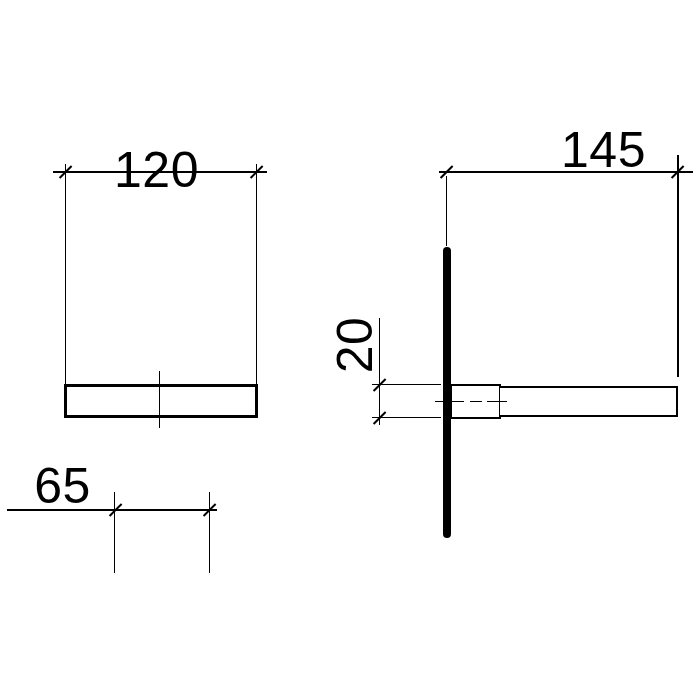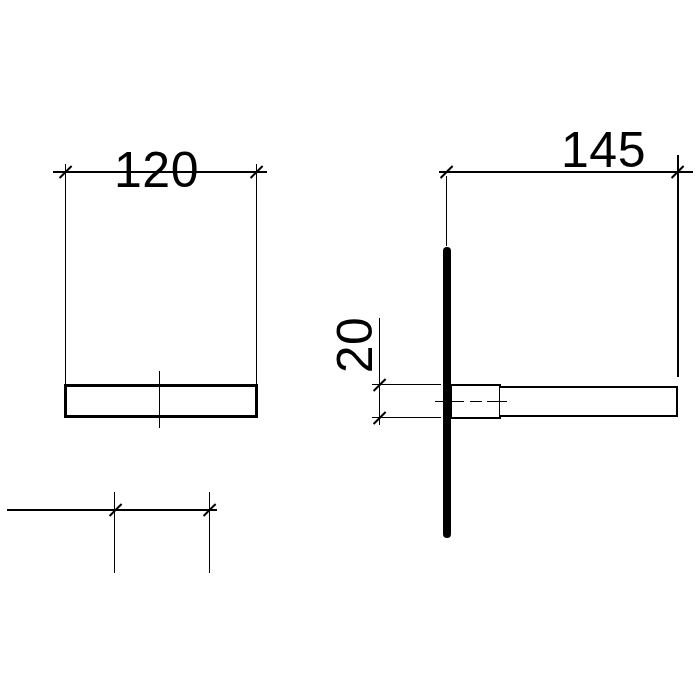--- a/index.html
+++ b/index.html
@@ -78,20 +78,21 @@
   <div class="tick" style="left:56.8px; top:171px;"></div>
   <div class="tick" style="left:248px; top:171px;"></div>
 
   <div class="vline" style="left:64.5px; top:164px; height:220px;"></div>
   <div class="vline" style="left:255.7px; top:164px; height:220px;"></div>
 
   <div class="outline-rect" style="left:63.5px; top:383.5px; width:194.5px; height:34.5px;"></div>
 
   <div class="vline" style="left:158.8px; top:371px; height:57px; width:1.5px;"></div>
 
+  <div class="dim-label" style="left:12px; top:461px; width:101px;">65</div>
   <div class="hline" style="left:7px; top:509px; width:210px;"></div>
   <div class="tick" style="left:106.5px; top:509px;"></div>
   <div class="tick" style="left:200.8px; top:509px;"></div>
   <div class="vline" style="left:113.8px; top:492px; height:81px;"></div>
   <div class="vline" style="left:208.5px; top:492px; height:81px;"></div>
 
   <div class="dim-label" style="left:486px; top:125px; width:160px;text-align:right;">145</div>
   <div class="hline" style="left:439px; top:171.2px; width:254px;"></div>
   <div class="tick" style="left:438px; top:170.5px;"></div>
   <div class="tick" style="left:669.3px; top:170.5px;"></div>

